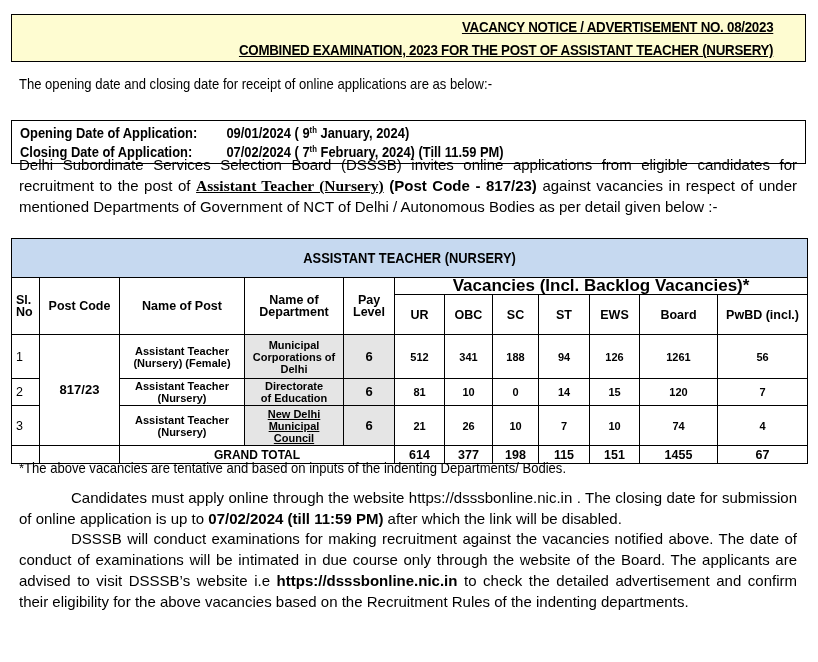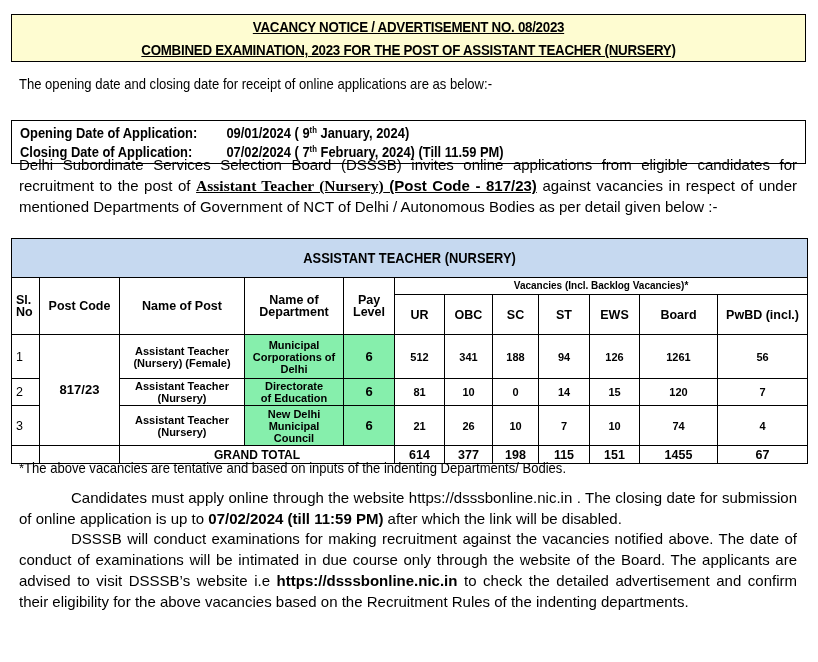--- a/index.html
+++ b/index.html
@@ -17,21 +17,21 @@
     }
     .banner {
       position: absolute;
       left: 11px;
       top: 14px;
       width: 795px;
       height: 48px;
       background: #fefcd1;
       border: 1px solid #000;
       box-sizing: border-box;
-      text-align: center;
+      text-align: right;
       font-weight: bold;
       font-size: 14.5px;
       letter-spacing: -0.3px;
     }
     .banner .line1 {
       position: absolute;
       left: 0; right: 0;
       top: 4px;
       text-decoration: underline;
       transform: scaleX(0.92);
@@ -85,21 +85,20 @@
     }
     .p1 { top: 154px; }
     .serif-bold {
       font-family: "Liberation Serif", serif;
       font-weight: bold;
       text-decoration: underline;
       font-size: 15.5px;
     }
     .bold-ul {
       font-weight: bold;
-      text-decoration: underline;
     }
     table.vac {
       position: absolute;
       left: 11px;
       top: 238px;
       width: 796px;
       border-collapse: collapse;
       font-size: 11px;
       table-layout: fixed;
     }
@@ -115,21 +114,21 @@
       background: #c6d9f0;
       height: 38px;
       font-size: 14px;
       text-decoration: underline;
     }
     .title-cell span {
       display: inline-block;
       transform: scaleX(0.92);
     }
     .hdr { font-size: 12.5px; line-height: 16px; }
-    .blue { background: #86efac; }
+    .blue { background: #e5e5e5; }
     .payval { font-size: 13px; }
     .num { font-size: 11px; }
     .gt td { height: 17px; font-size: 12px; }
     .gt .num { font-size: 12.5px; }
     .note {
       position: absolute;
       left: 19px;
       top: 459px;
       font-size: 15px;
       white-space: nowrap;
@@ -182,21 +181,21 @@
   <tbody>
       <tr>
     <td colspan="12" class="title-cell"><span>ASSISTANT TEACHER (NURSERY)</span></td>
   </tr>
   <tr class="hdr">
     <td rowspan="2" style="height:56px;text-align:left;padding-left:4px;">Sl. No</td>
     <td rowspan="2">Post Code</td>
     <td rowspan="2">Name of Post</td>
     <td rowspan="2">Name of Department</td>
     <td rowspan="2">Pay Level</td>
-    <td colspan="7" style="height:16px;font-size:10px;">Vacancies (Incl. Backlog Vacancies)*</td>
+    <td colspan="7" style="height:16px;font-size:17px;">Vacancies (Incl. Backlog Vacancies)*</td>
   </tr>
   <tr class="hdr">
     <td>UR</td>
     <td>OBC</td>
     <td>SC</td>
     <td>ST</td>
     <td>EWS</td>
     <td>Board</td>
     <td>PwBD (incl.)</td>
   </tr>
@@ -223,21 +222,21 @@
     <td class="num">10</td>
     <td class="num">0</td>
     <td class="num">14</td>
     <td class="num">15</td>
     <td class="num">120</td>
     <td class="num">7</td>
   </tr>
   <tr style="height:40px;">
     <td style="text-align:left;padding-left:4px;font-size:12.5px;font-weight:normal;">3</td>
     <td style="padding:0 8px;">Assistant Teacher (Nursery)</td>
-    <td class="blue" style="padding:0 4px;">New Delhi Municipal Council</td>
+    <td class="blue" style="padding:0 4px;text-decoration:underline;">New Delhi Municipal Council</td>
     <td class="blue payval">6</td>
     <td class="num">21</td>
     <td class="num">26</td>
     <td class="num">10</td>
     <td class="num">7</td>
     <td class="num">10</td>
     <td class="num">74</td>
     <td class="num">4</td>
   </tr>
   <tr class="gt">

